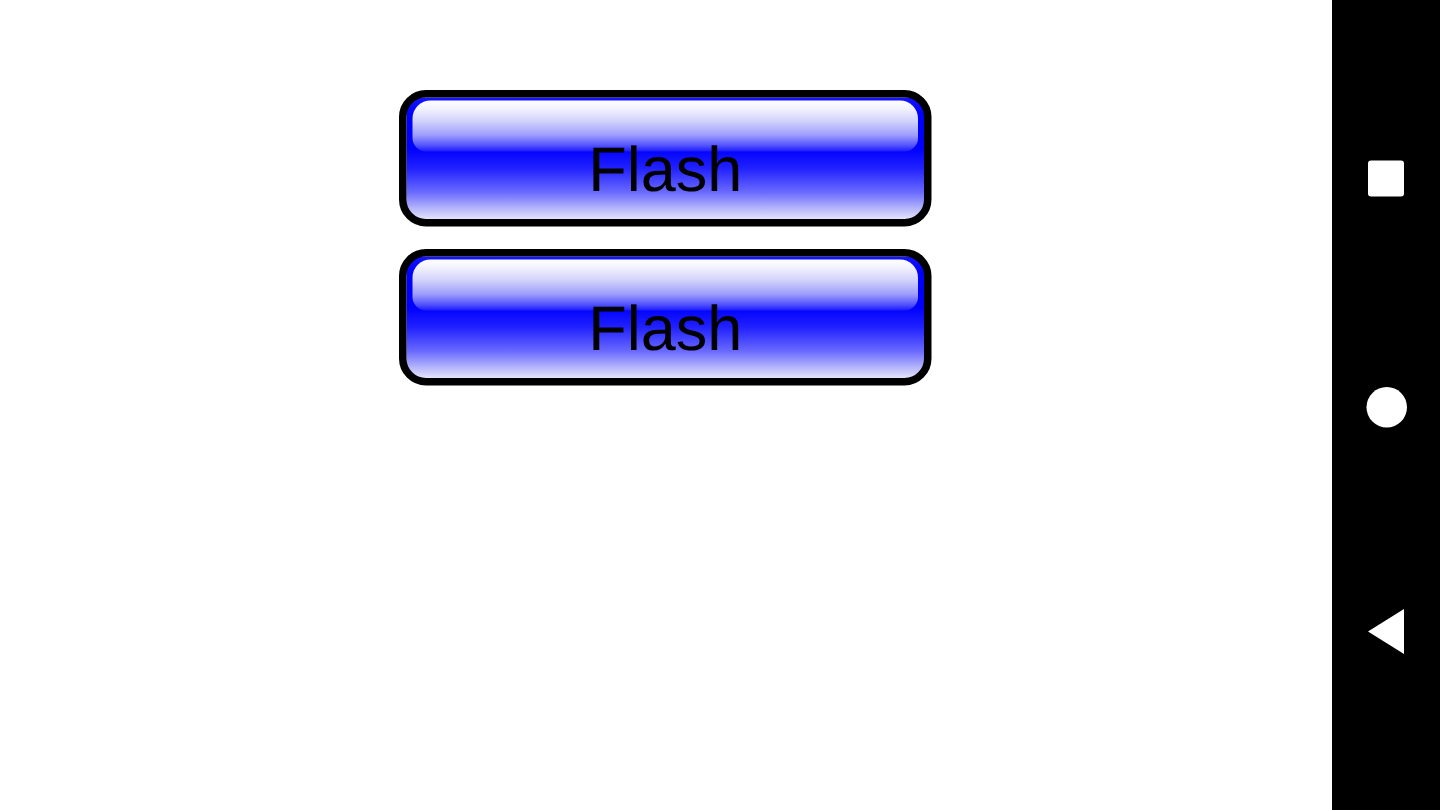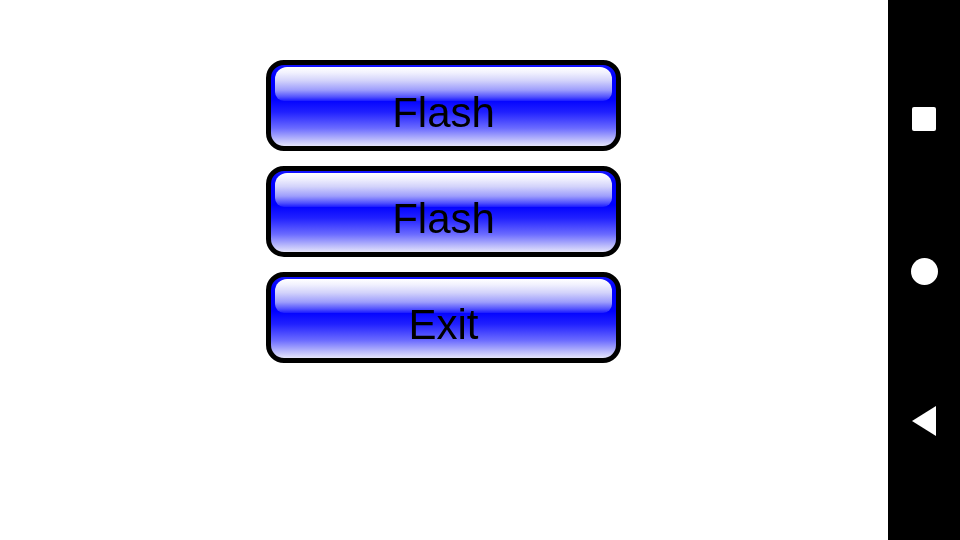--- a/index.html
+++ b/index.html
@@ -167,24 +167,20 @@
         <span class="gloss"></span>
         <span class="btn-label">Flash</span>
       </button>
 
 
       <button class="glossy-button">
         <span class="gloss"></span>
         <span class="btn-label">Flash</span>
       </button>
 
-      <button class="glossy-button">
-        <span class="gloss"></span>
-        <span class="btn-label">Exit</span>
-      </button>
 
     </div>
   </div>
 
   <div id="nav-bar">
 
     <div class="nav-btn" id="nav-recents">
       <span class="icon-square"></span>
     </div>
 

